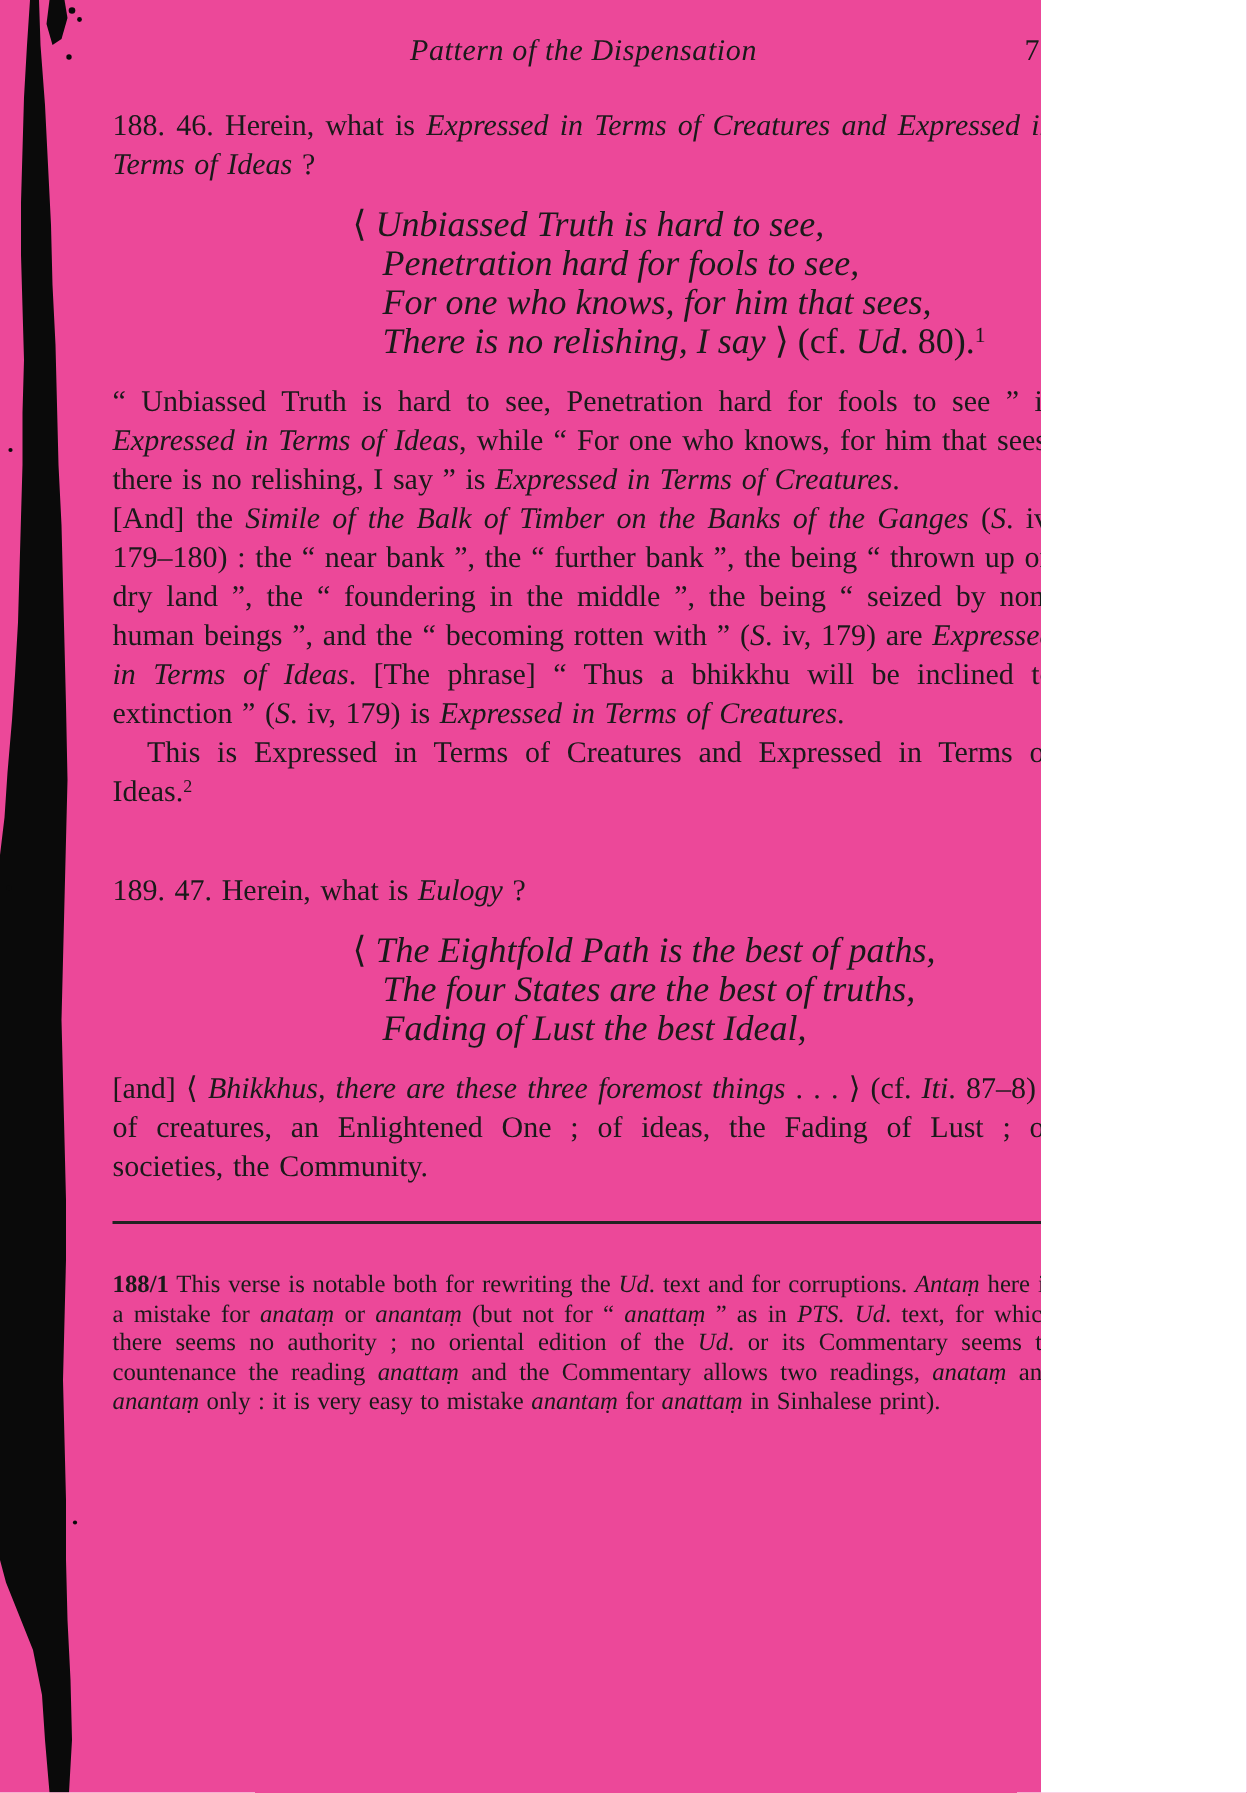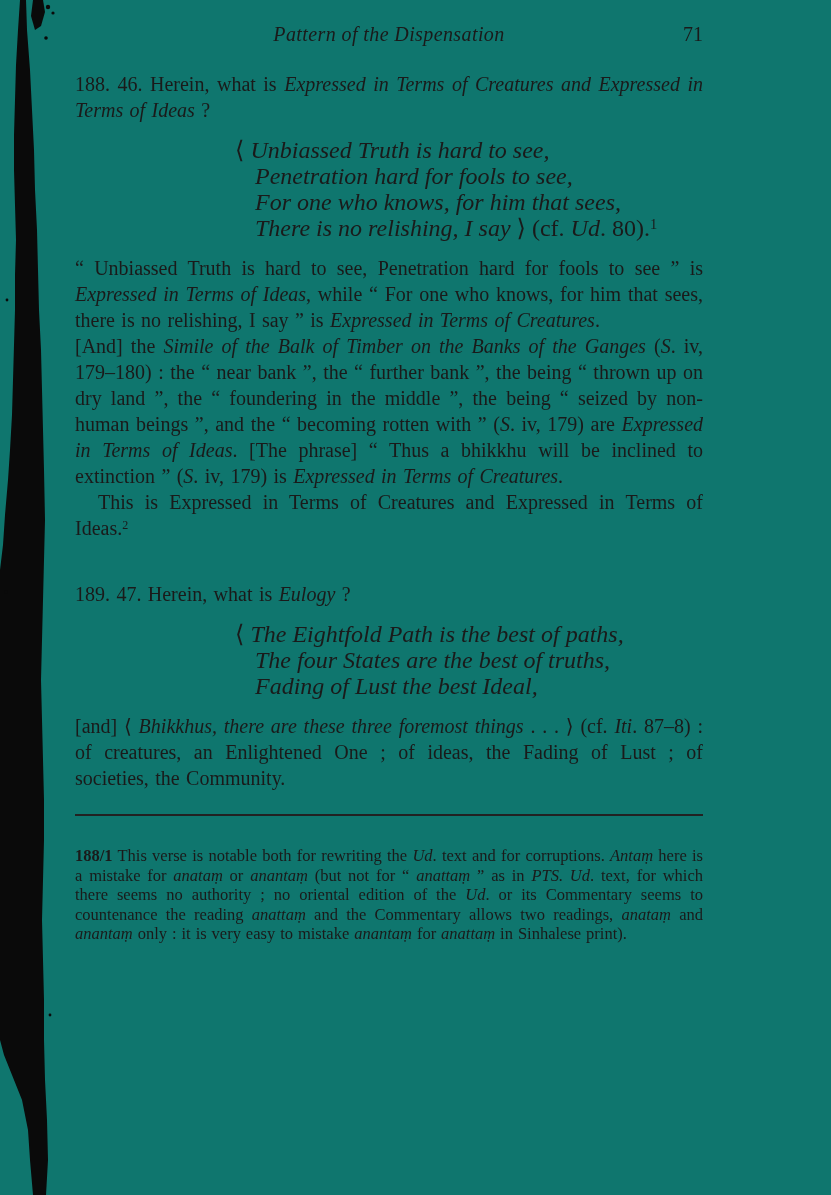--- a/index.html
+++ b/index.html
@@ -2,23 +2,23 @@
 <html><head>
 <meta charset="utf-8">
 <style>
   html, body {
     margin: 0;
     padding: 0;
     background: #ffffff;
   }
   .page {
     position: relative;
-    width: 831px;
+    width: 694px;
     height: 1195px;
-    background: #0f766e;
+    background: #ec4899;
     overflow: hidden;
     font-family: "Liberation Serif", "DejaVu Serif", serif;
     color: #1a1a1a;
   }
   .gutter-svg {
     position: absolute;
     left: 0;
     top: 0;
     width: 70px;
     height: 1195px;

